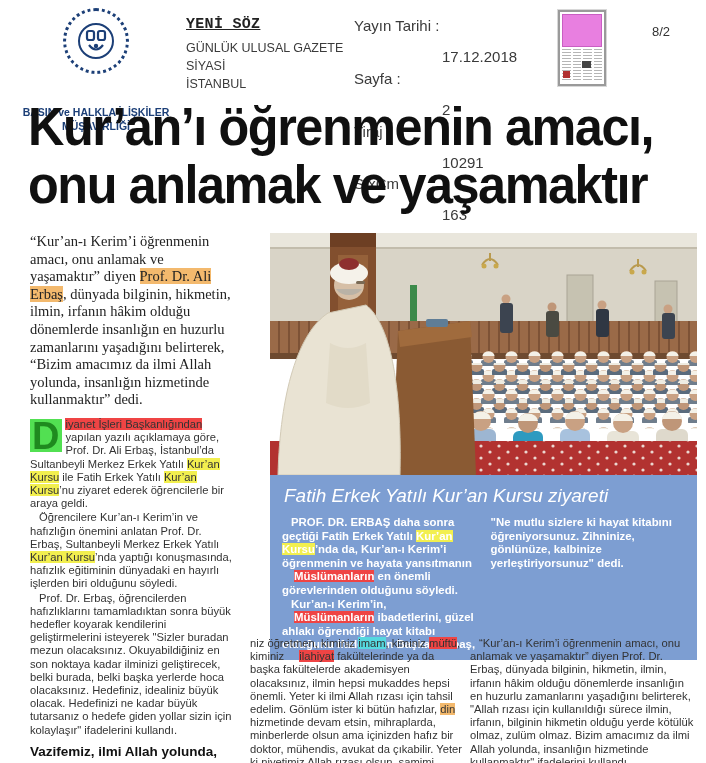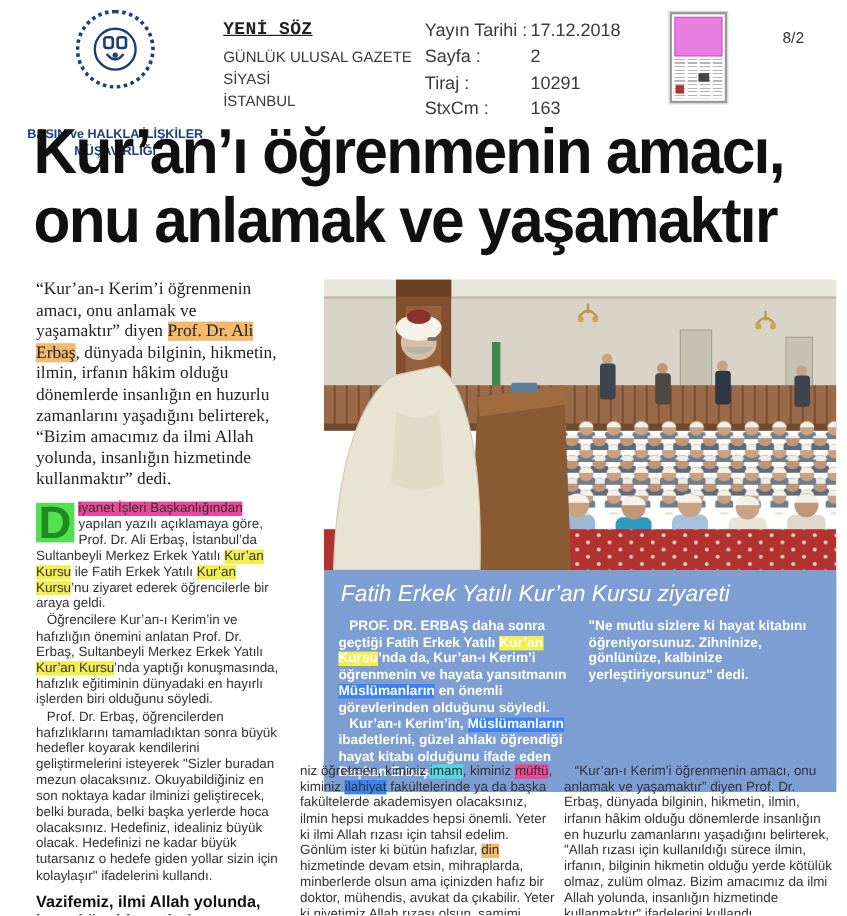--- a/index.html
+++ b/index.html
@@ -10,21 +10,21 @@
   .hdr{position:absolute;left:22px;top:6px;right:8px;height:92px;display:flex;align-items:flex-start;}
   .logo-block{width:148px;text-align:center;flex:none;}
   .logo-circle{width:60px;height:60px;margin:2px auto 3px;border-radius:50%;
                border:3px dotted #1c3f77;display:flex;align-items:center;justify-content:center;}
   .agency{color:#1c3f77;font-weight:bold;font-size:10.5px;line-height:1.3;margin-top:32px;}
   .pub-block{margin-left:16px;flex:none;width:168px;font-size:12.5px;color:#3a3a3a;line-height:1.45;padding-top:8px;}
   .pub-name{font-size:15px;font-weight:bold;color:#222;text-decoration:underline;letter-spacing:.3px;margin-bottom:3px;font-family:Liberation Mono, monospace;}
   .fields{flex:none;width:170px;padding-top:9px;font-size:15px;color:#3a3a3a;}
   .field-row{display:flex;line-height:1.45;}
   .field-label{width:88px;flex:none;}
-  .field-value{flex:1;}
+  .field-value{flex:1;margin-top:31px;}
   .thumb-wrap{flex:none;margin-left:34px;padding-top:4px;}
   .thumb{width:48px;height:76px;background:#fff;border:2px solid #9a9a9a;outline:1px solid #d8d8d8;
          position:relative;padding:2px;box-sizing:border-box;}
   .thumb-pink{height:33px;background:#e87fe0;border:1px solid #c95ec2;box-sizing:border-box;}
   .thumb-cols{display:flex;gap:2px;margin-top:2px;height:33px;}
   .thumb-col{flex:1;background:repeating-linear-gradient(to bottom,#b5b5b5 0 1px,transparent 1px 3px);}
   .thumb-red{position:absolute;left:3px;bottom:6px;width:7px;height:7px;background:#b03030;}
   .thumb-dark{position:absolute;left:22px;bottom:16px;width:9px;height:7px;background:#444;}
   .pagenum{flex:none;margin-left:46px;padding-top:18px;font-size:13px;color:#333;}
 
@@ -52,24 +52,24 @@
   .bb-col{flex:1;font-size:11.4px;line-height:13.6px;font-weight:bold;}
   .bb-col p{margin:0;}
   .bb-col p.ind{text-indent:9px;}
 
   .col-mid{position:absolute;left:250px;top:637px;width:214px;font-size:11.2px;line-height:13.2px;color:#333;}
   .col-right{position:absolute;left:470px;top:637px;width:228px;font-size:11.2px;line-height:13.2px;color:#333;}
   .col-right p{margin:0;}
   .col-right p.ind{text-indent:9px;}
 
   
-  .hl-green{background:#ec4899;}
+  .hl-green{background:#ef4444;}
   .hl-yellow{background:#f2ef4f;}
   .hl-orange{background:#f3b96d;}
-  .hl-pink{background:#3b82f6;}
+  .hl-pink{background:#ef4444;margin-left:12px;}
   .hl-cyan{background:#55d8e0;}
 </style>
 </head>
 <body>
 
 <div class="page">
 
   <div class="hdr">
     <div class="logo-block">
       <div class="logo-circle">

